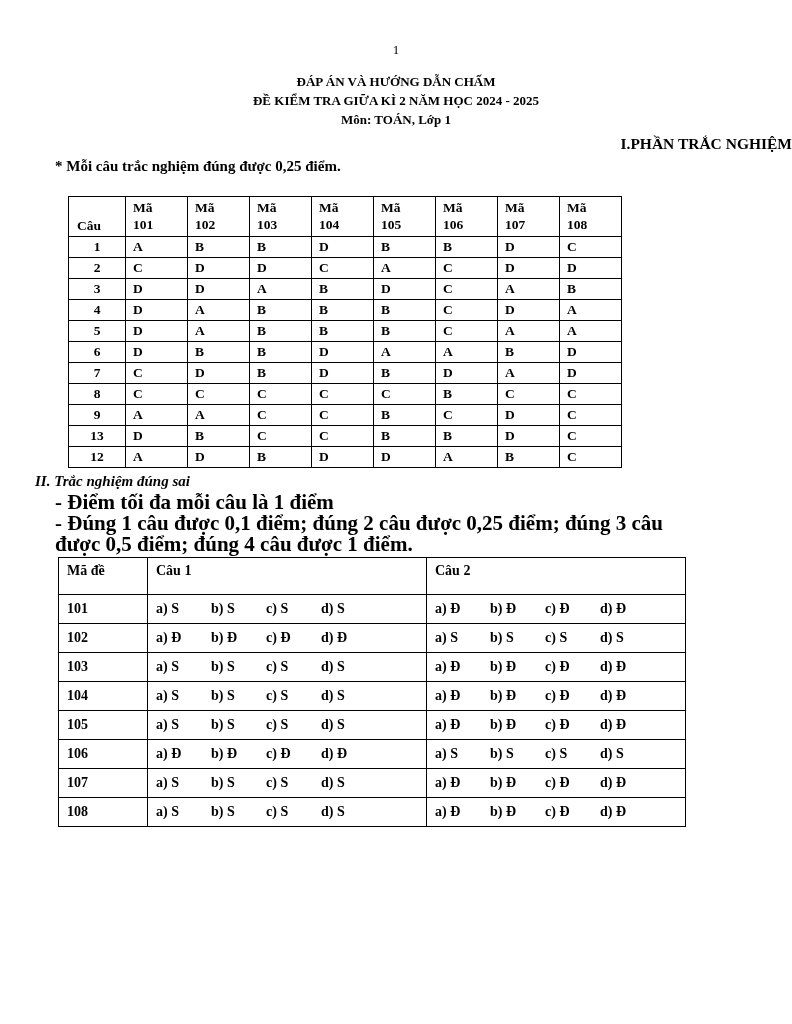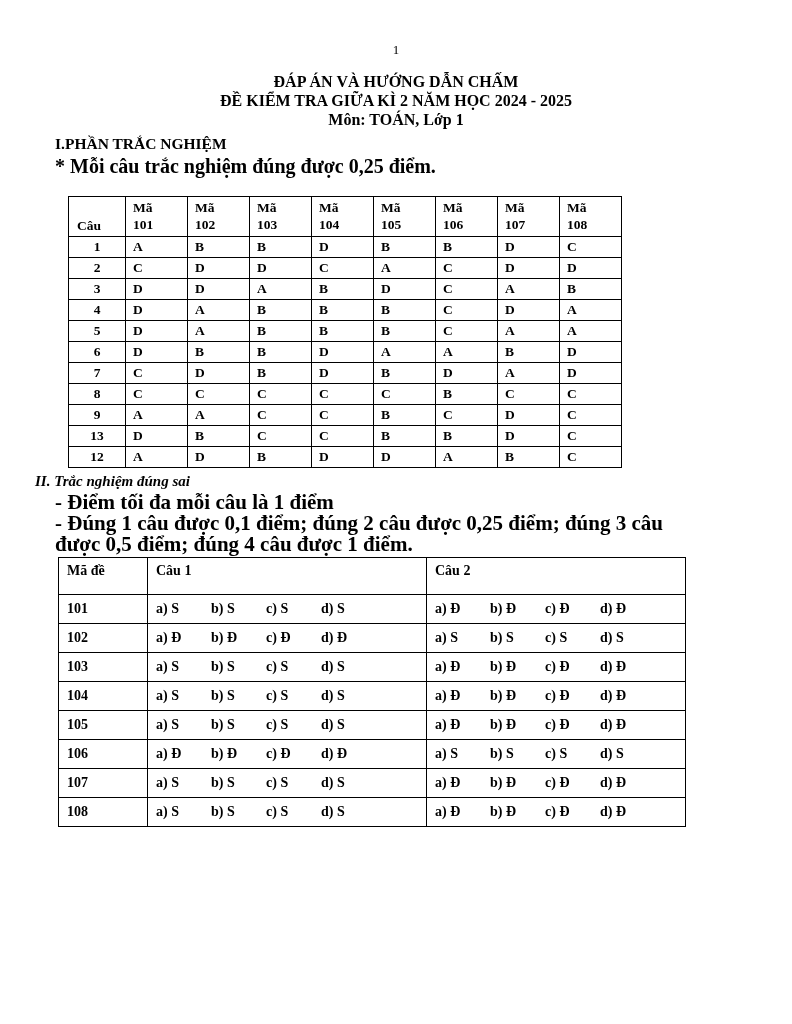--- a/index.html
+++ b/index.html
@@ -2,23 +2,23 @@
 <html><head>
 <meta charset="utf-8">
 <style>
   html,body { margin:0; padding:0; background:#ffffff; }
   .page {
     width:792px; height:1024px; background:#ffffff; color:#000;
     font-family:"Liberation Serif","DejaVu Serif",serif;
     position:relative; overflow:hidden; box-sizing:border-box;
   }
   .page-number { padding-top:42px; text-align:center; font-size:13px; line-height:16px; }
-  .titles { margin-top:14px; text-align:center; font-weight:bold; font-size:16px; line-height:19px; }
-  .s1-heading { margin:5px 0 0 55px; font-weight:bold; font-size:15.5px; line-height:19px; }
-  .s1-note { margin:4px 0 0 55px; font-weight:bold; font-size:20px; line-height:19px; }
+  .titles { margin-top:14px; text-align:center; font-weight:bold; font-size:13px; line-height:19px; }
+  .s1-heading { margin:5px 0 0 55px; font-weight:bold; font-size:15.5px; line-height:19px;text-align:right; }
+  .s1-note { margin:4px 0 0 55px; font-weight:bold; font-size:15px; line-height:19px; }
 
   table.t1 { border-collapse:collapse; table-layout:fixed; width:553px; margin:20px 0 0 68px; }
   table.t1 col.c-q { width:57px; }
   table.t1 col.c-a { width:62px; }
   .t1 th, .t1 td { border:1px solid #000; font-weight:bold; font-size:13.5px; overflow:hidden; }
   .t1 thead th { height:37px; vertical-align:top; text-align:left; padding:2px 0 0 7px; line-height:17px; }
   .t1 thead th.corner { vertical-align:bottom; text-align:center; padding:0 16px 2px 0; }
   .t1 tbody td { height:20px; padding:0 0 0 7px; text-align:left; vertical-align:middle; line-height:20px; }
   .t1 tbody td.qnum { text-align:center; padding:0; }
 

